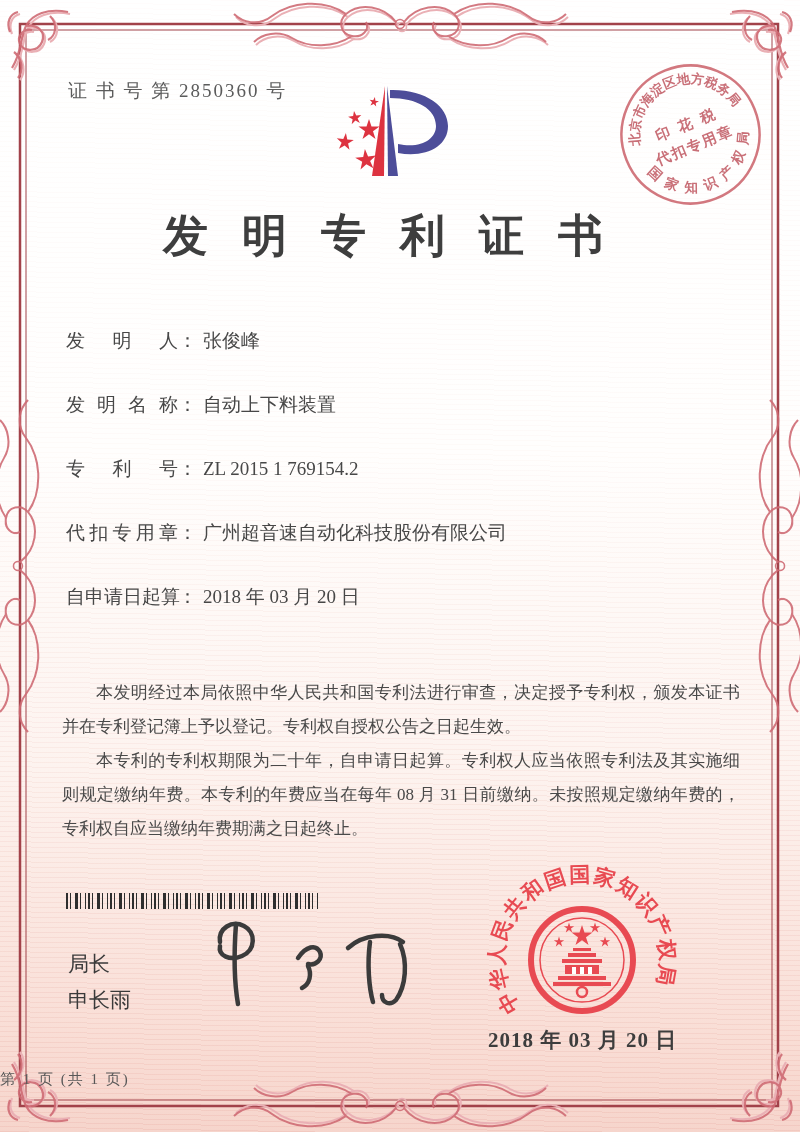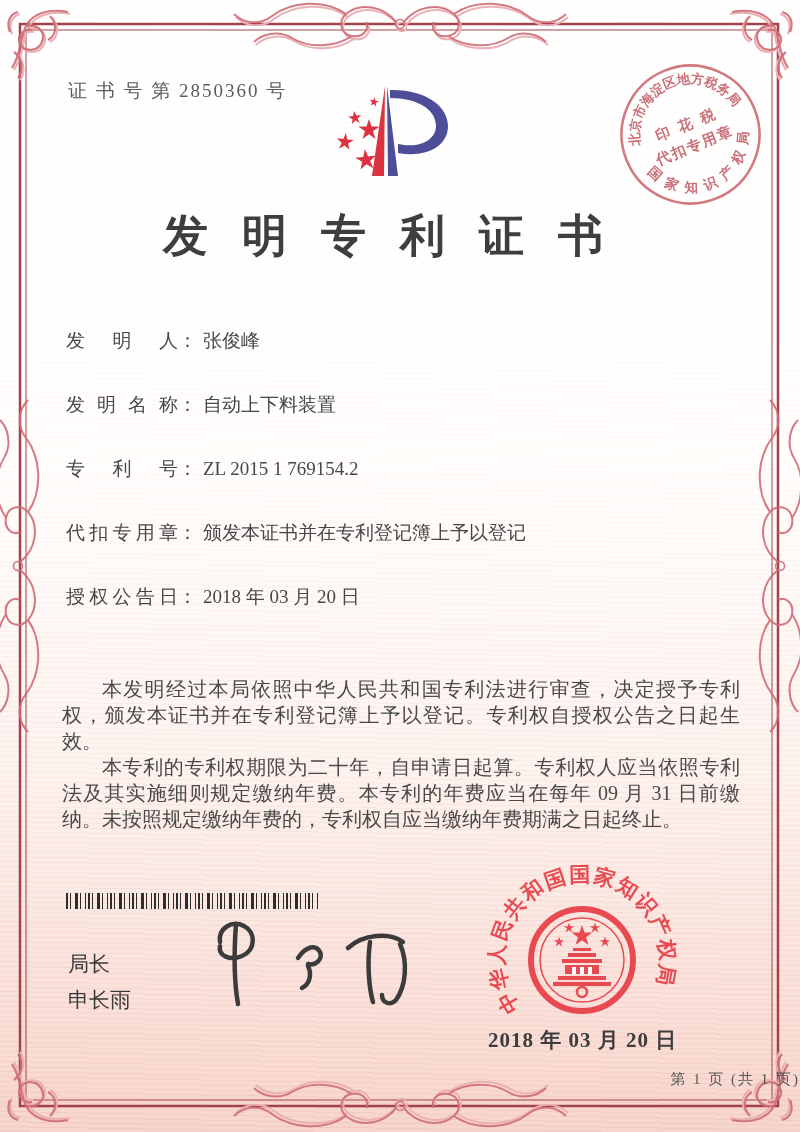--- a/index.html
+++ b/index.html
@@ -26,39 +26,39 @@
   .title{
     position:absolute;left:0;top:206px;width:800px;text-align:center;
     font-size:45px;font-weight:700;color:#3e3e3e;letter-spacing:34px;box-sizing:border-box;
   }
   .fields{position:absolute;left:66px;top:326px;width:680px;color:#474747;font-size:19px;}
   .field-row{margin-bottom:34px;line-height:30px;white-space:nowrap;}
   .field-label{display:inline-block;width:112px;text-align:justify;text-align-last:justify;vertical-align:top;}
   .field-colon{display:inline-block;margin-right:6px;}
   .paragraphs{
     position:absolute;left:62px;top:676px;width:678px;color:#494949;
-    font-size:20px;line-height:26px;text-align:justify;
+    font-size:17px;line-height:34px;text-align:justify;
   }
   .paragraphs p{margin:0;text-indent:2em;}
   .barcode{
     position:absolute;left:66px;top:893px;width:252px;height:16px;
     background:repeating-linear-gradient(90deg,#2e2e2e 0 2px,transparent 2px 4px,#2e2e2e 4px 5px,transparent 5px 9px,#2e2e2e 9px 12px,transparent 12px 14px,#2e2e2e 14px 15px,transparent 15px 19px,#2e2e2e 19px 20px,transparent 20px 22px);
   }
   .director{
     position:absolute;left:68px;top:946px;color:#3a3a3a;
     font-family:Liberation Sans, sans-serif;font-size:21px;line-height:36px;
   }
   .signature{position:absolute;left:198px;top:906px;width:235px;height:112px;}
   .seal{position:absolute;left:476px;top:854px;width:212px;height:212px;}
   .seal text{fill:#e84a52;font-weight:700;}
   .seal-date{
     position:absolute;left:488px;top:1026px;font-size:21px;letter-spacing:1px;color:#3d3d3d;font-weight:600;
   }
   .footer{
-    position:absolute;left:0;top:1070px;width:800px;text-align:right;
+    position:absolute;left:0;top:1070px;width:800px;text-align:left;
     font-size:15px;letter-spacing:2px;color:#585858;
   }
 </style>
 </head>
 <body>
 
 <div class="page">
   <div class="texture"></div>
 
   <svg class="border-svg" viewBox="0 0 800 1132" aria-hidden="true">
@@ -142,30 +142,30 @@
     <div class="field-row">
       <span class="field-label">发明人</span><span class="field-colon">：</span><span>张俊峰</span>
     </div>
     <div class="field-row">
       <span class="field-label">发明名称</span><span class="field-colon">：</span><span>自动上下料装置</span>
     </div>
     <div class="field-row">
       <span class="field-label">专利号</span><span class="field-colon">：</span><span>ZL 2015 1 769154.2</span>
     </div>
     <div class="field-row">
-      <span class="field-label">代扣专用章</span><span class="field-colon">：</span><span>颁发本证书并在专利登记簿上予以登记</span>
-    </div>
-    <div class="field-row">
-      <span class="field-label">授权公告日</span><span class="field-colon">：</span><span>2018 年 03 月 20 日</span>
+      <span class="field-label">代扣专用章</span><span class="field-colon">：</span><span>广州超音速自动化科技股份有限公司</span>
+    </div>
+    <div class="field-row">
+      <span class="field-label">自申请日起算</span><span class="field-colon">：</span><span>2018 年 03 月 20 日</span>
     </div>
   </div>
 
   <div class="paragraphs">
     <p>本发明经过本局依照中华人民共和国专利法进行审查，决定授予专利权，颁发本证书并在专利登记簿上予以登记。专利权自授权公告之日起生效。</p>
-    <p>本专利的专利权期限为二十年，自申请日起算。专利权人应当依照专利法及其实施细则规定缴纳年费。本专利的年费应当在每年 09 月 31 日前缴纳。未按照规定缴纳年费的，专利权自应当缴纳年费期满之日起终止。</p>
+    <p>本专利的专利权期限为二十年，自申请日起算。专利权人应当依照专利法及其实施细则规定缴纳年费。本专利的年费应当在每年 08 月 31 日前缴纳。未按照规定缴纳年费的，专利权自应当缴纳年费期满之日起终止。</p>
   </div>
 
   <div class="barcode"></div>
 
   <div class="director">
     <div>局长</div>
     <div>申长雨</div>
   </div>
 
   <svg class="signature" viewBox="0 0 235 112" aria-hidden="true">

